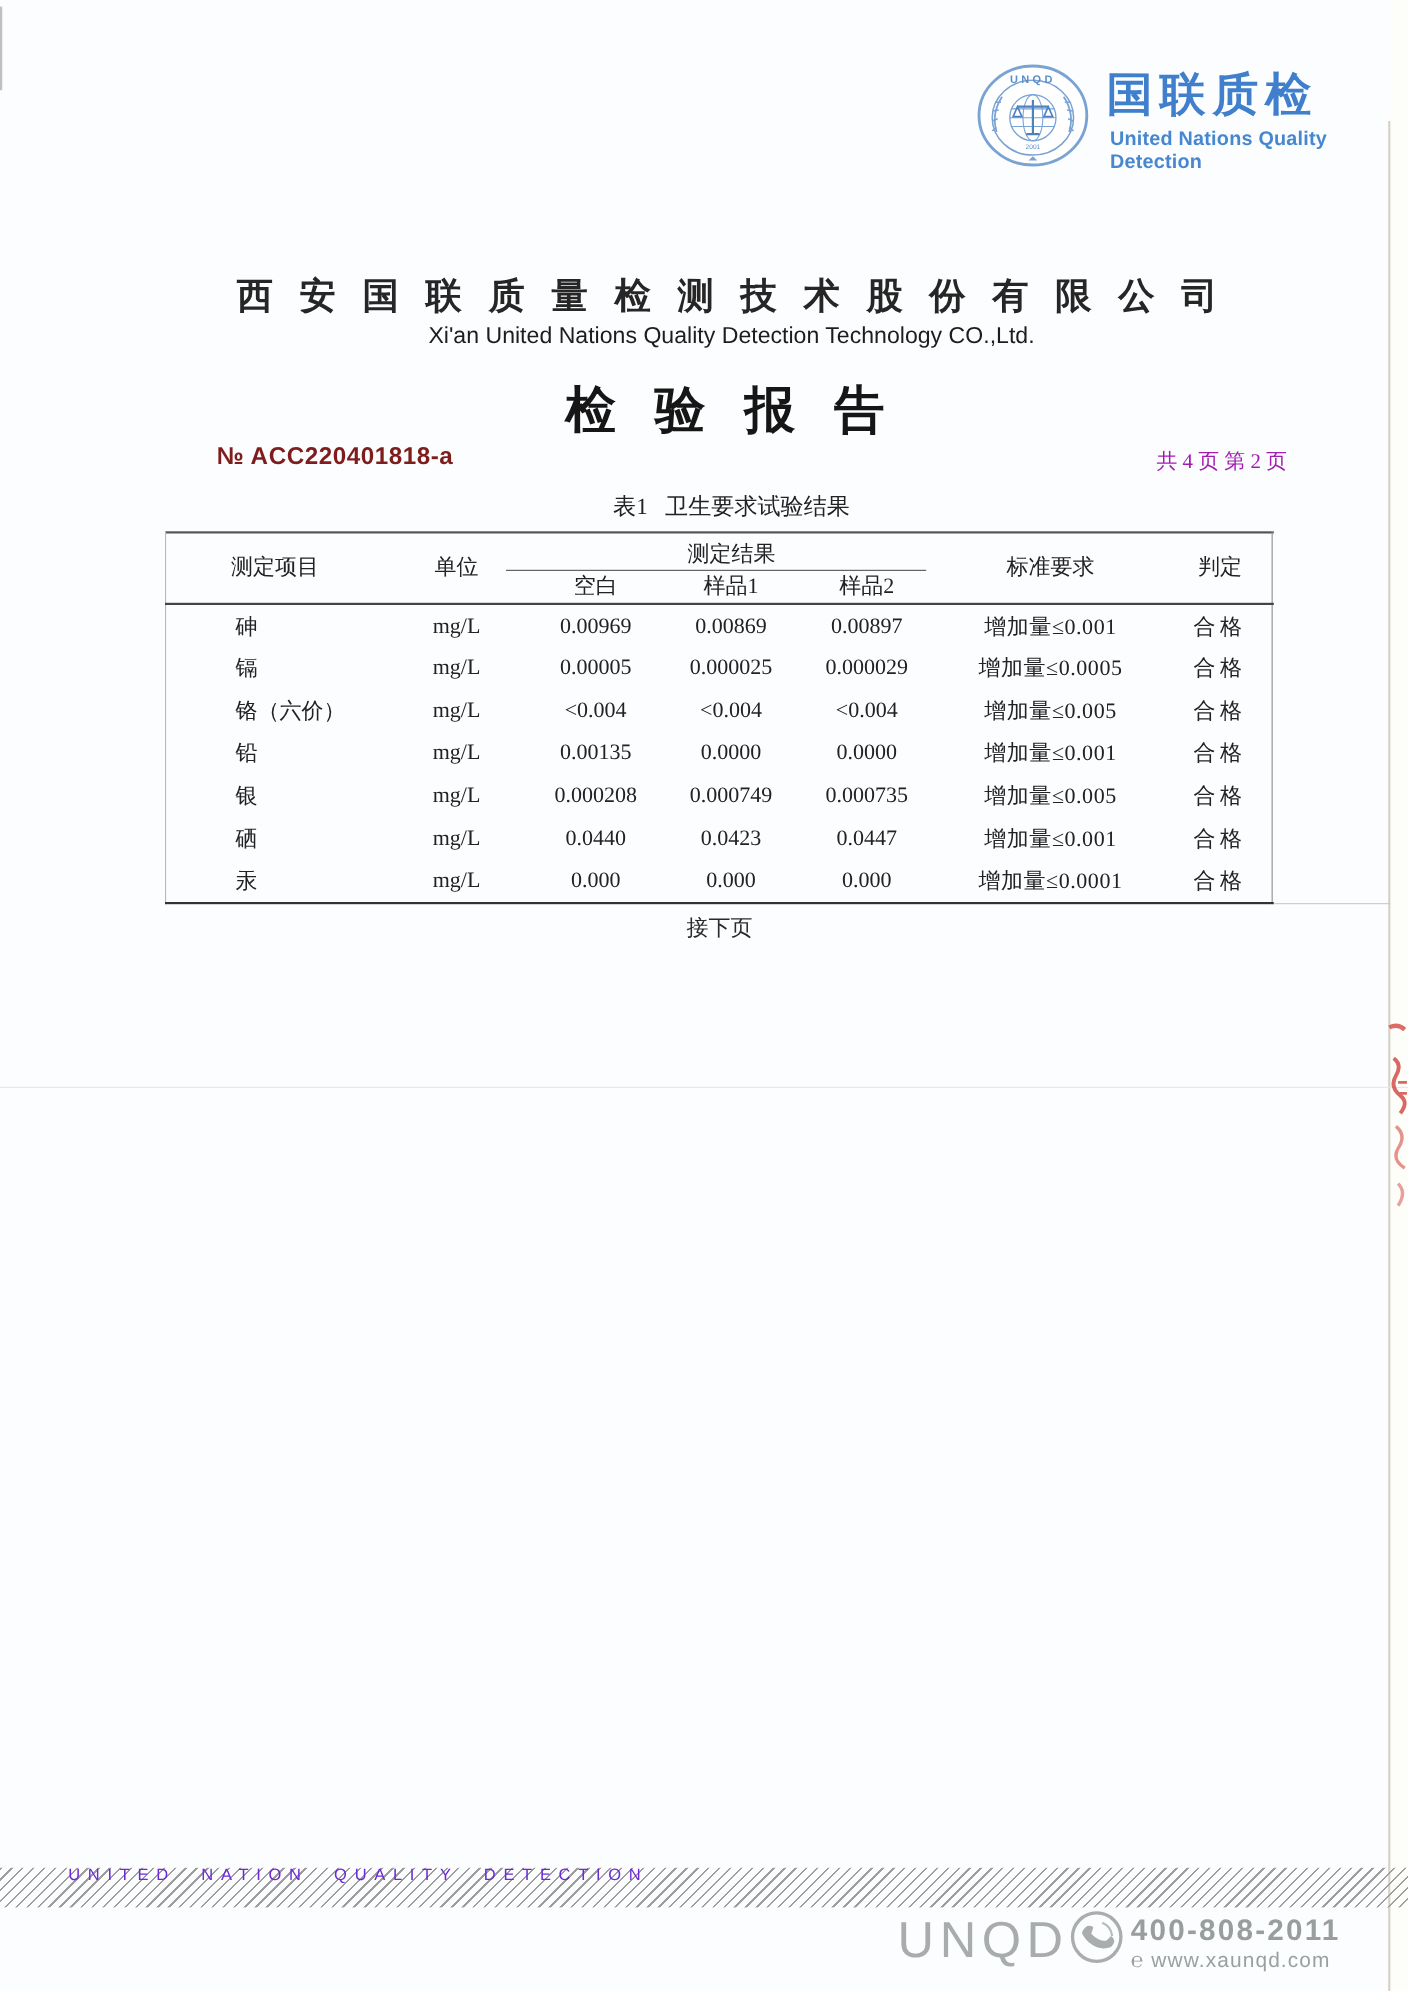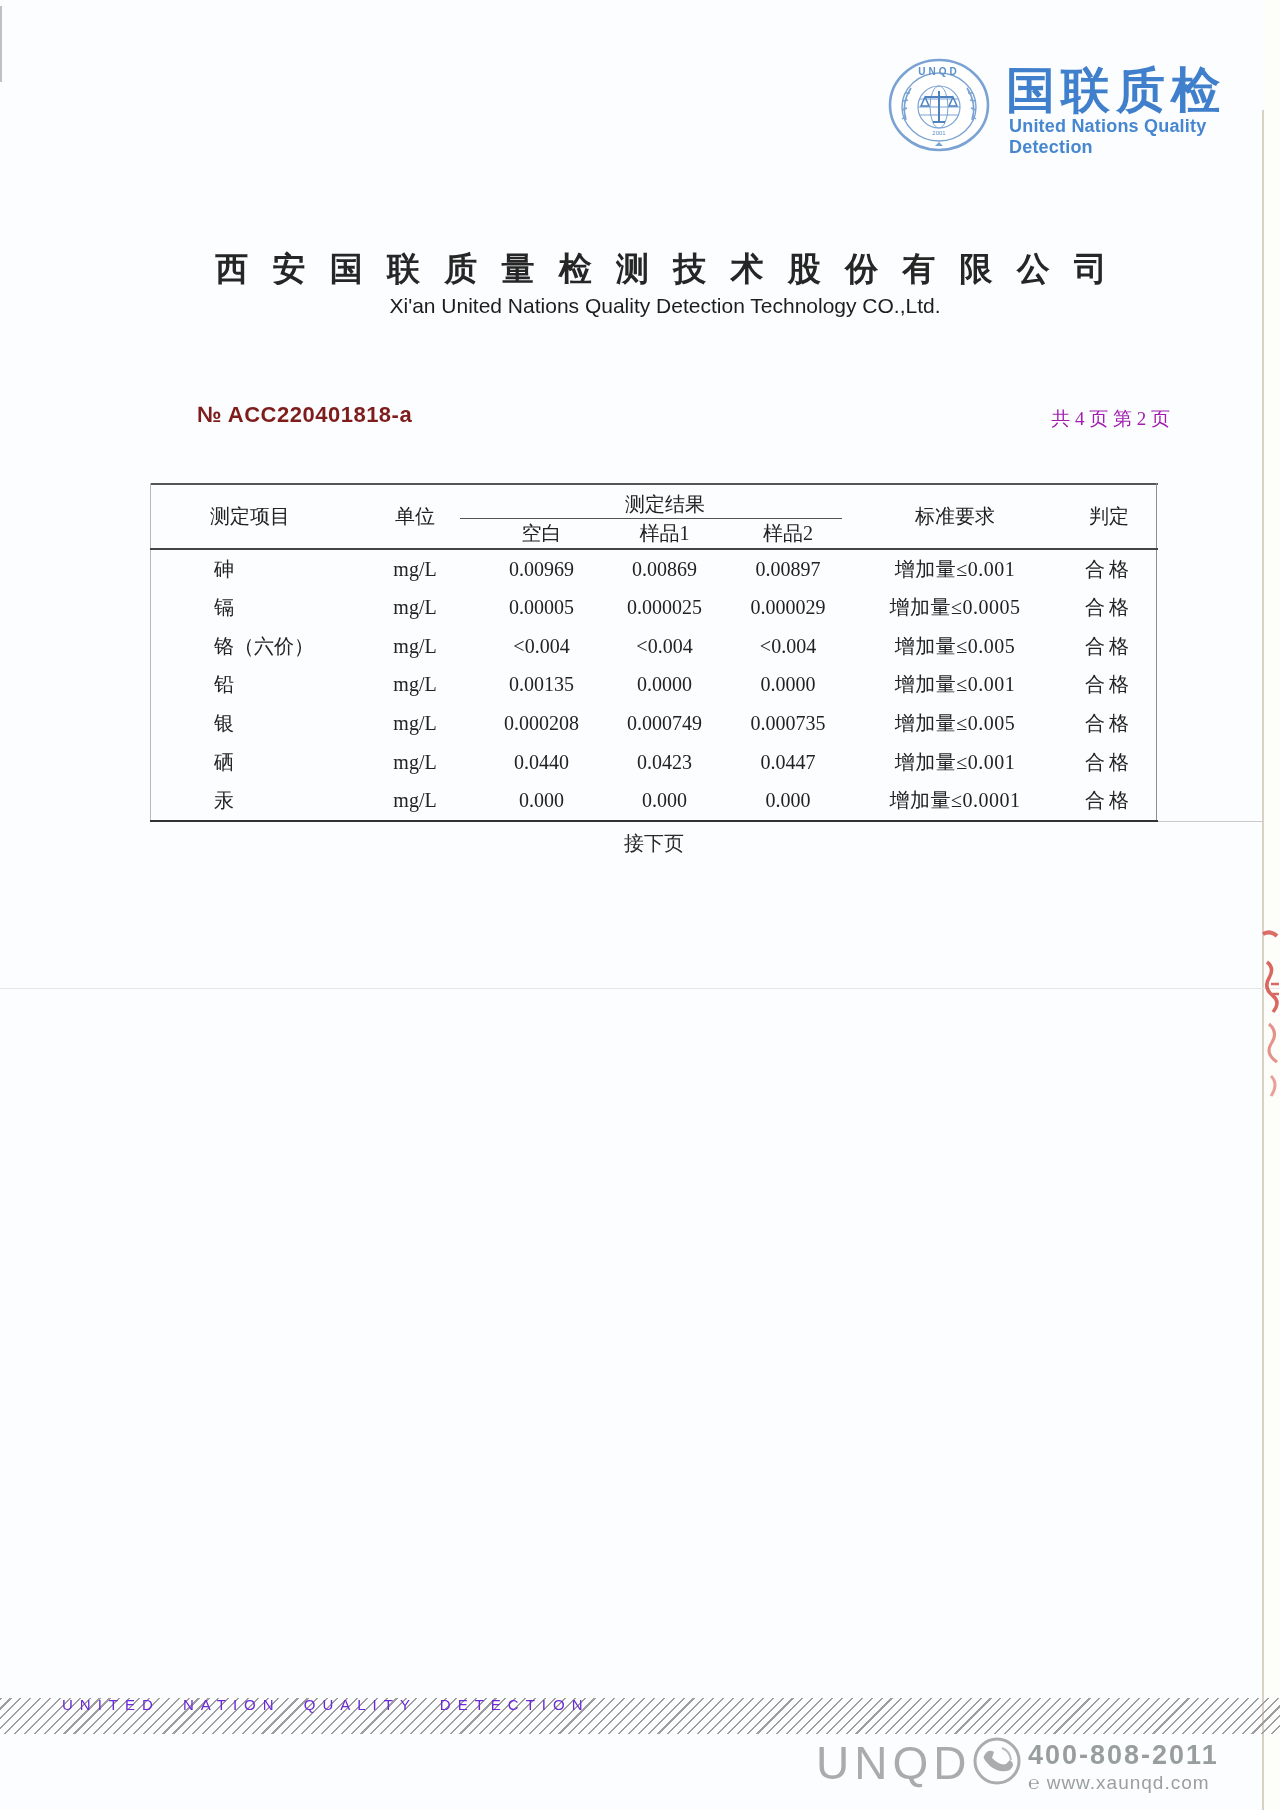--- a/index.html
+++ b/index.html
@@ -9,21 +9,21 @@
   .serif{font-family:"Liberation Serif","DejaVu Serif",serif;}
   .pre{white-space:pre;}
 
   
   .scan-left{left:0;top:6px;width:2px;height:76px;background:#8a8f94;opacity:.55;}
   .scan-edge{left:1262px;top:110px;width:2px;height:1700px;background:#d8d2c6;}
   .scan-strip{left:1264px;top:0;width:16px;height:1810px;background:#fdfdfa;}
   .fold-line{left:0;top:988px;width:1280px;height:1px;background:#e3e7e8;}
 
   
-  .brand-cn{left:1006px;top:58px;font-size:49px;font-weight:bold;color:#3f7fcb;letter-spacing:6px;}
+  .brand-cn{left:1006px;top:58px;font-size:42px;font-weight:bold;color:#3f7fcb;letter-spacing:6px;}
   .brand-en{left:1009px;top:116px;font-size:18px;font-weight:bold;color:#4787cf;letter-spacing:.2px;}
 
   
   .company-cn{left:150px;top:247px;width:1030px;text-align:center;font-size:33px;font-weight:600;color:#262626;letter-spacing:8px;}
   .company-en{left:150px;top:294px;width:1030px;text-align:center;font-size:21px;color:#1d1d1d;}
   .report-title{left:150px;top:342px;width:1030px;text-align:center;font-size:46px;font-weight:900;color:#161616;letter-spacing:12px;}
   .report-no{left:197px;top:402px;font-size:22px;font-weight:bold;color:#7f1d1d;letter-spacing:.5px;}
   .page-info{left:990px;top:406px;width:180px;text-align:right;font-size:19px;color:#a21caf;}
   .tbl-caption{left:150px;top:446px;width:1030px;text-align:center;font-size:21px;color:#222;}
 
@@ -96,22 +96,24 @@
       <path d="M18 58 l-4 3 M19 50 l-5 2 M20 42 l-5 1 M22 35 l-5 0 M84 58 l4 3 M83 50 l5 2 M82 42 l5 1 M80 35 l5 0" stroke="#7aa3d4" stroke-width="1.4" fill="none"></path>
       <text x="51" y="77" text-anchor="middle" font-size="6" fill="#5b8fc9" font-family="Liberation Sans, sans-serif">2001</text>
       <path d="M47 88 l4 -4 l4 4 z" fill="#7aa3d4"></path>
     </svg>
   </div>
   <div class="abs brand-cn">国联质检</div>
   <div class="abs brand-en">United Nations Quality Detection</div>
 
   <div class="abs company-en">Xi'an United Nations Quality Detection Technology CO.,Ltd.</div>
   <div class="abs company-cn serif pre">西 安 国 联 质 量 检 测 技 术 股 份 有 限 公 司</div>
+  <div class="abs report-title serif pre">检 验 报 告</div>
   <div class="abs report-no">№ ACC220401818-a</div>
   <div class="abs page-info serif pre">共 4 页 第 2 页</div>
+  <div class="abs tbl-caption serif pre">表1   卫生要求试验结果</div>
 
   <div class="abs tbl serif">
     <div class="rule top"></div>
     <div class="vline l"></div>
     <div class="vline r"></div>
 
     <div class="hcell h-item">测定项目</div>
     <div class="hcell h-unit">单位</div>
     <div class="h-group">测定结果</div>
     <div class="subrule"></div>

